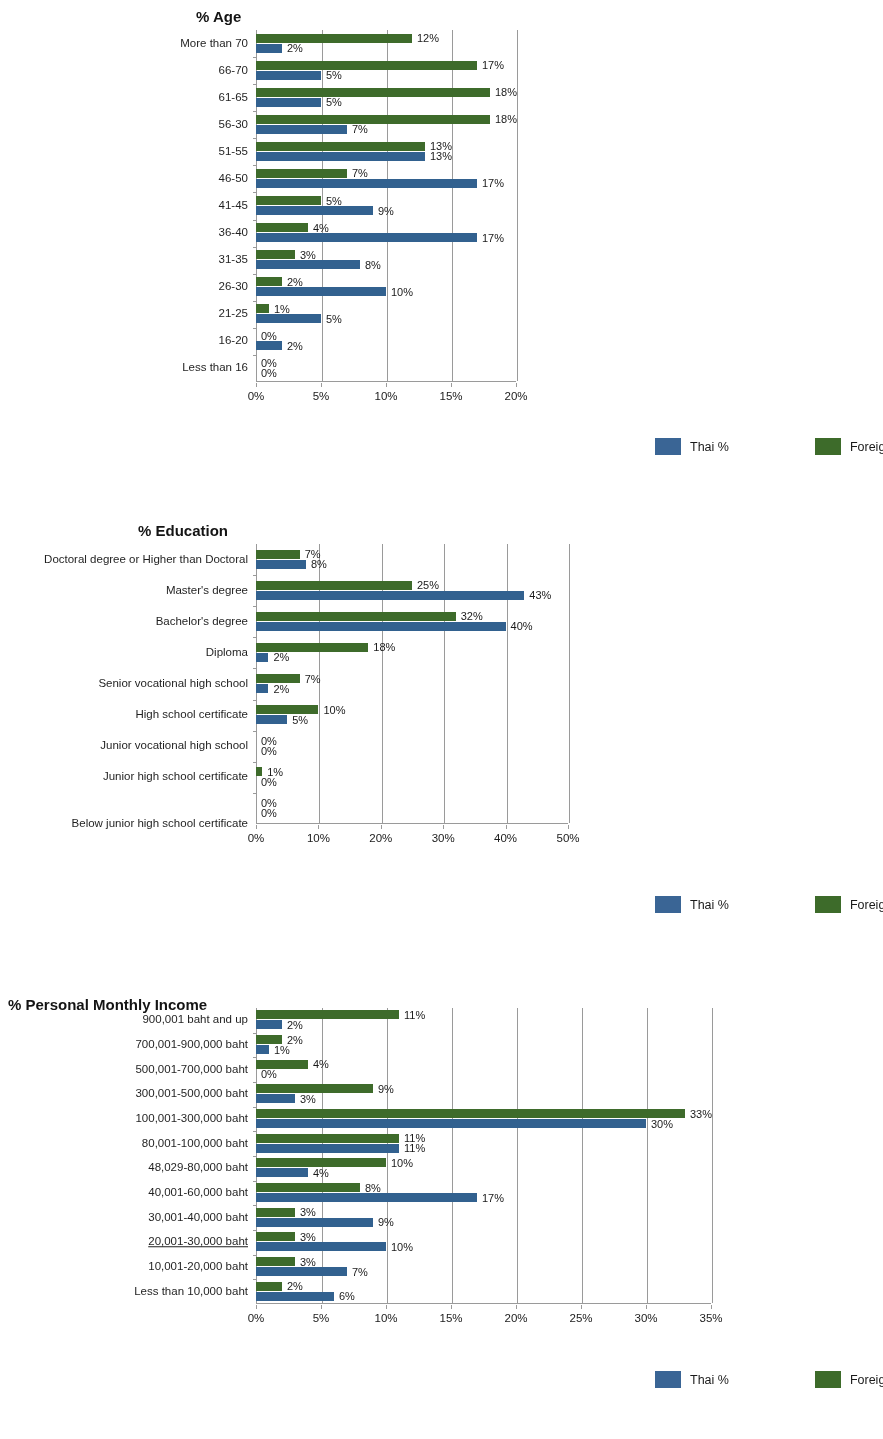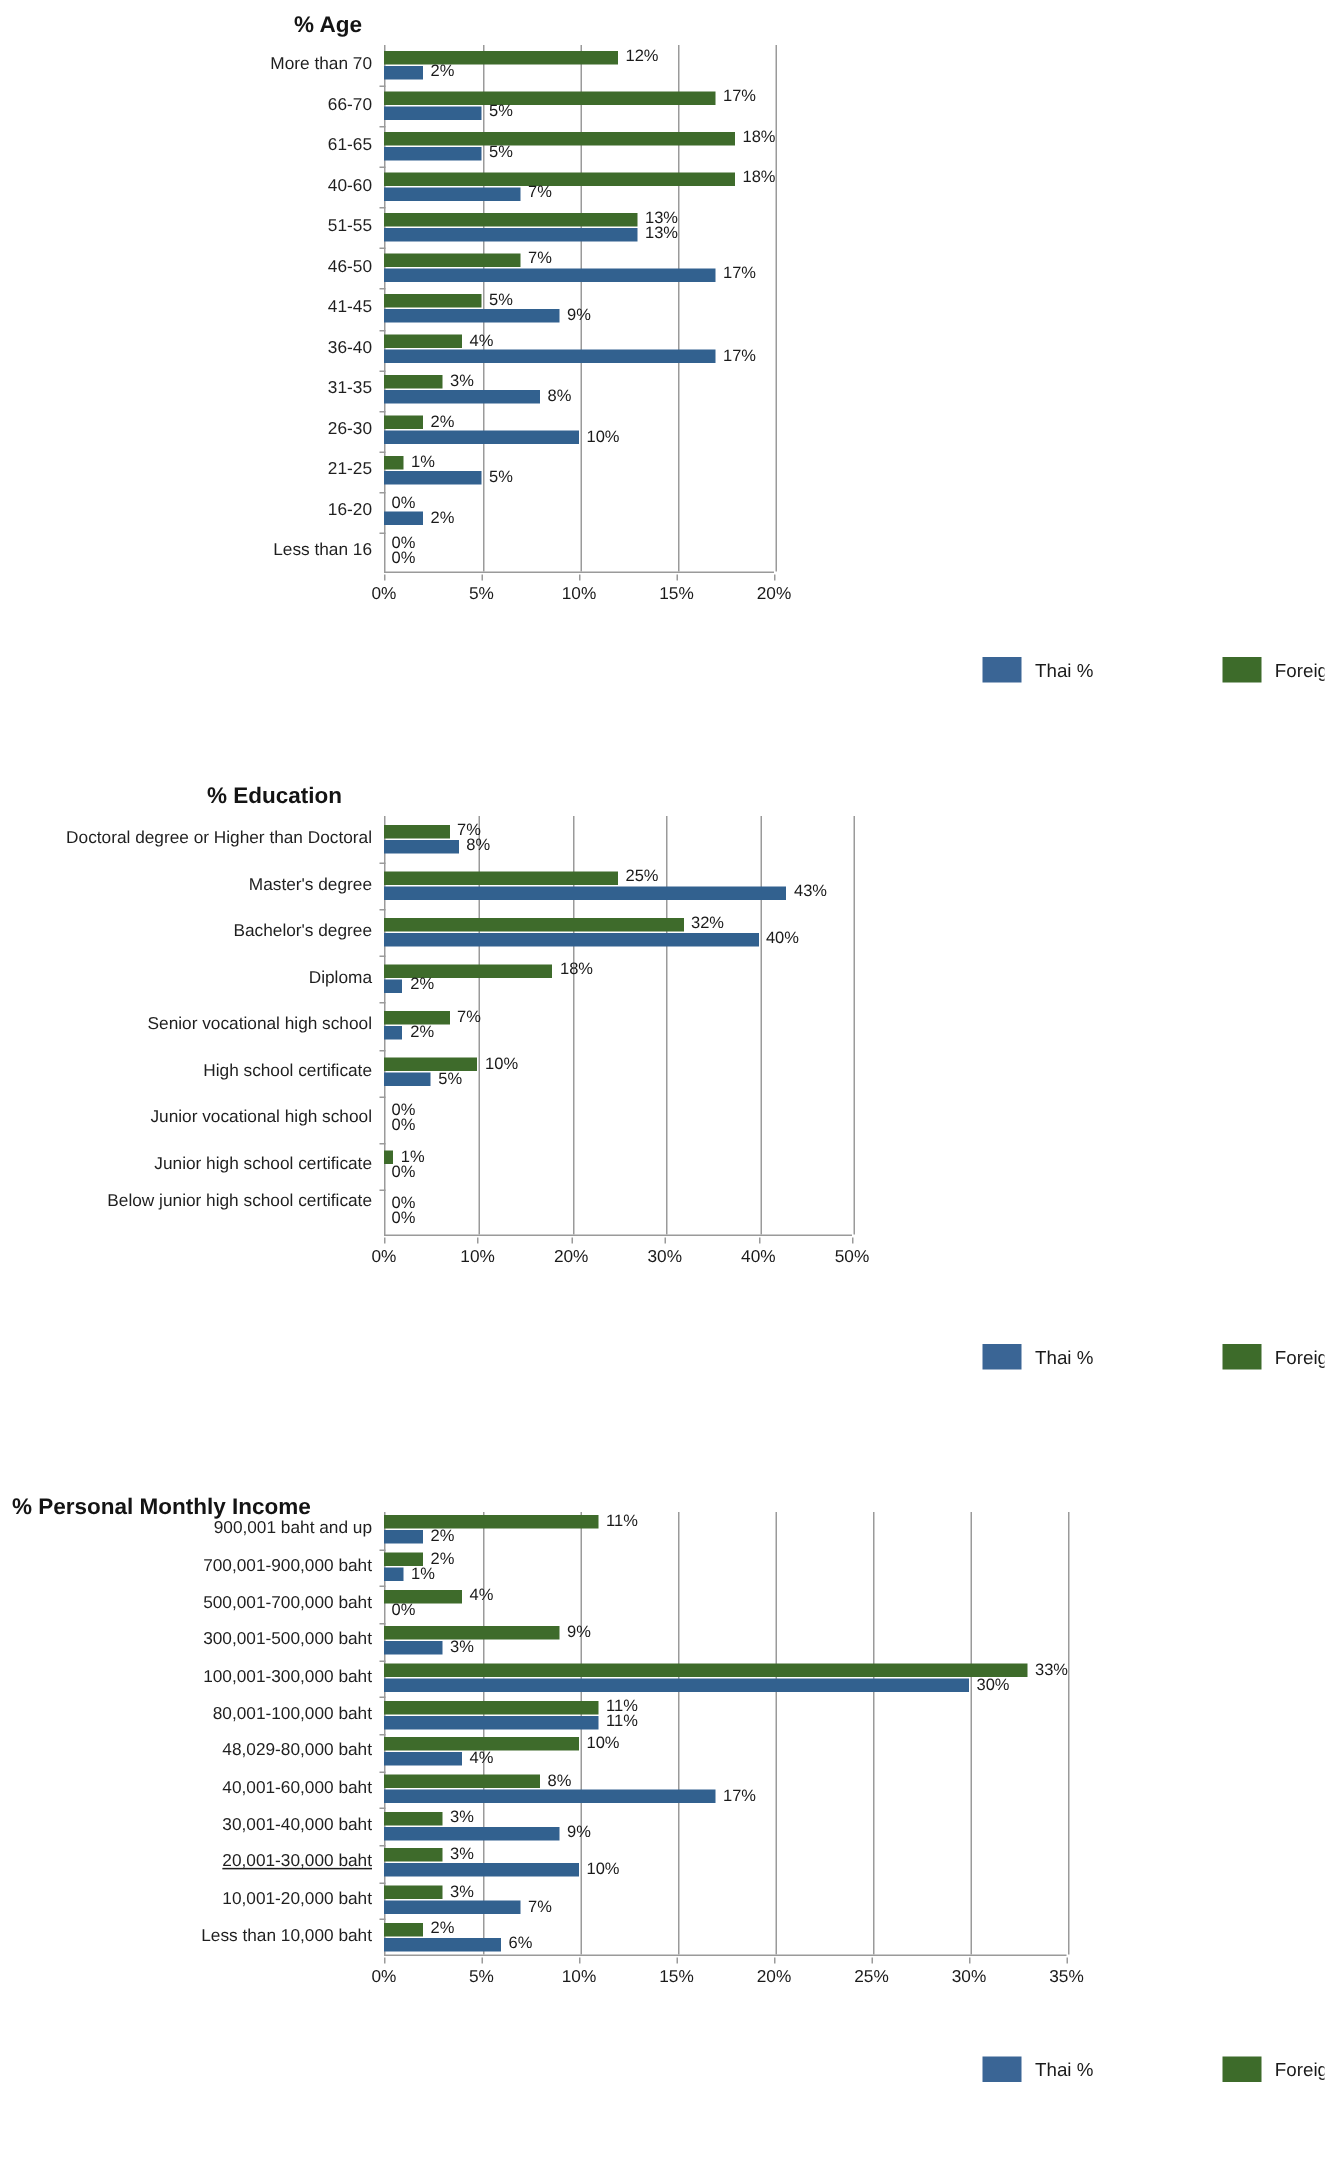--- a/index.html
+++ b/index.html
@@ -126,21 +126,21 @@
         <div class="tickmark" style="top: 216.615px;"></div>
         <div class="tickmark" style="top: 243.692px;"></div>
         <div class="tickmark" style="top: 270.769px;"></div>
         <div class="tickmark" style="top: 297.846px;"></div>
         <div class="tickmark" style="top: 324.923px;"></div>
       </div>
       <div class="cat-labels" style="left: 0px; width: 248px; height: 352px;">
         <div class="cat-label" style="top: 13.5385px;">More than 70</div>
         <div class="cat-label" style="top: 40.6154px;">66-70</div>
         <div class="cat-label" style="top: 67.6923px;">61-65</div>
-        <div class="cat-label" style="top: 94.7692px;">40-60</div>
+        <div class="cat-label" style="top: 94.7692px;">56-30</div>
         <div class="cat-label" style="top: 121.846px;">51-55</div>
         <div class="cat-label" style="top: 148.923px;">46-50</div>
         <div class="cat-label" style="top: 176px;">41-45</div>
         <div class="cat-label" style="top: 203.077px;">36-40</div>
         <div class="cat-label" style="top: 230.154px;">31-35</div>
         <div class="cat-label" style="top: 257.231px;">26-30</div>
         <div class="cat-label" style="top: 284.308px;">21-25</div>
         <div class="cat-label" style="top: 311.385px;">16-20</div>
         <div class="cat-label" style="top: 338.462px;">Less than 16</div>
       </div>
@@ -239,21 +239,21 @@
       </div>
       <div class="cat-labels" style="left: 0px; width: 248px; height: 280px;">
         <div class="cat-label" style="top: 15.5556px;">Doctoral degree or Higher than Doctoral</div>
         <div class="cat-label" style="top: 46.6667px;">Master's degree</div>
         <div class="cat-label" style="top: 77.7778px;">Bachelor's degree</div>
         <div class="cat-label" style="top: 108.889px;">Diploma</div>
         <div class="cat-label" style="top: 140px;">Senior vocational high school</div>
         <div class="cat-label" style="top: 171.111px;">High school certificate</div>
         <div class="cat-label" style="top: 202.222px;">Junior vocational high school</div>
         <div class="cat-label" style="top: 233.333px;">Junior high school certificate</div>
-        <div class="cat-label" style="top: 258px;">Below junior high school certificate</div>
+        <div class="cat-label" style="top: 280px;">Below junior high school certificate</div>
       </div>
       <div class="bar foreign" style="left: 256px; top: 5.55556px; width: 43.68px; background: rgb(62, 107, 43);"></div>
       <div class="bar-value" style="left: 304.68px; top: 10.0556px;">7%</div>
       <div class="bar foreign" style="left: 256px; top: 36.6667px; width: 156px; background: rgb(62, 107, 43);"></div>
       <div class="bar-value" style="left: 417px; top: 41.1667px;">25%</div>
       <div class="bar foreign" style="left: 256px; top: 67.7778px; width: 199.68px; background: rgb(62, 107, 43);"></div>
       <div class="bar-value" style="left: 460.68px; top: 72.2778px;">32%</div>
       <div class="bar foreign" style="left: 256px; top: 98.8889px; width: 112.32px; background: rgb(62, 107, 43);"></div>
       <div class="bar-value" style="left: 373.32px; top: 103.389px;">18%</div>
       <div class="bar foreign" style="left: 256px; top: 130px; width: 43.68px; background: rgb(62, 107, 43);"></div>

